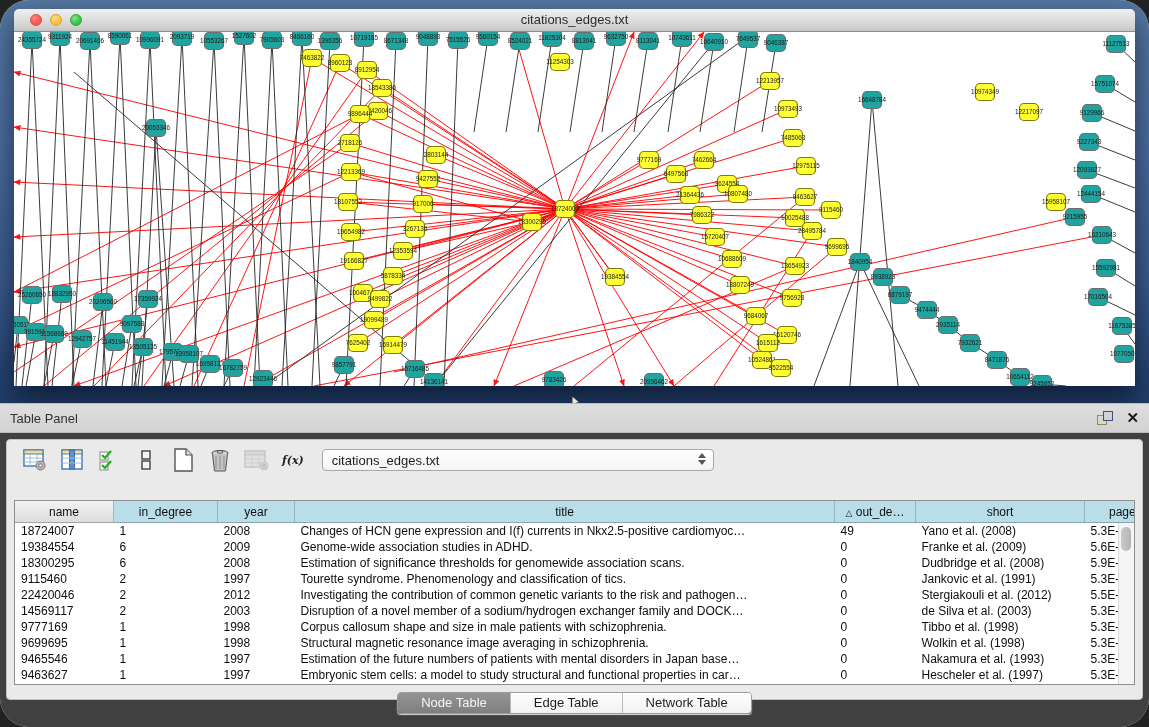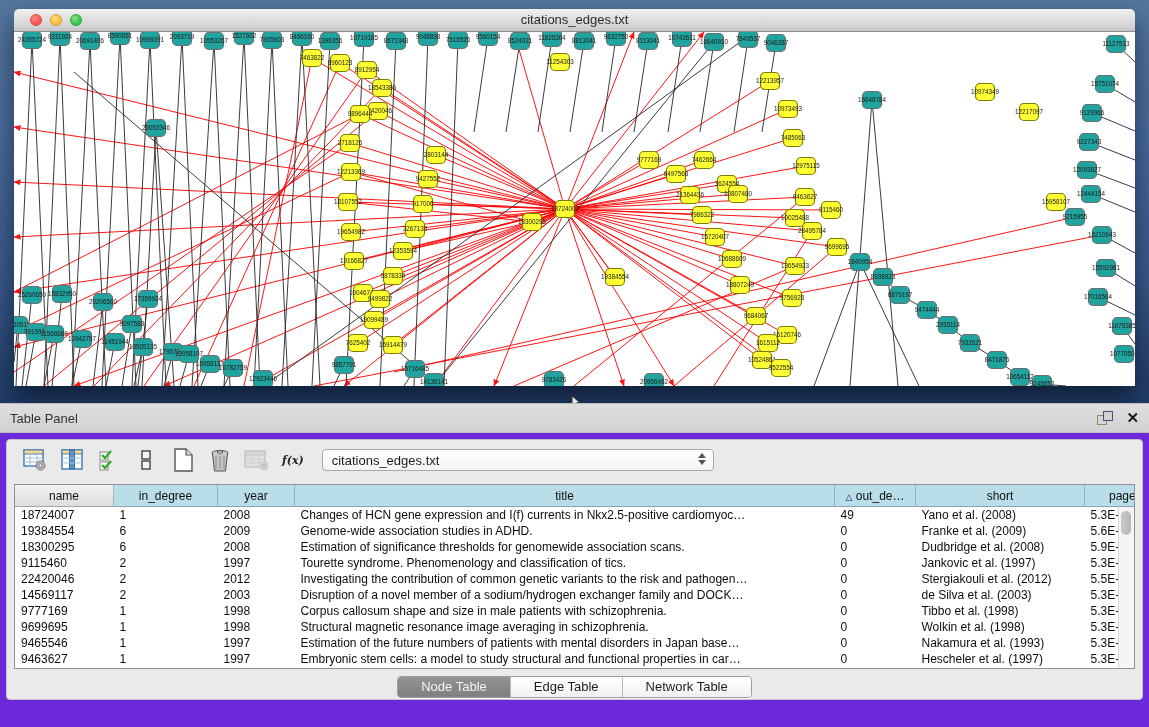--- a/index.html
+++ b/index.html
@@ -1,34 +1,34 @@
 <!DOCTYPE html>
 <html><head>
 <meta charset="utf-8">
 <style>
   html,body{margin:0;padding:0;background:#222;}
   .root{position:relative;width:1149px;height:727px;overflow:hidden;
-        font-family:"Liberation Sans",sans-serif;background:#e9e9e9;}
+        font-family:"Liberation Sans",sans-serif;background:#e9e9e9;border-radius:29px;}
   
   .desktop{position:absolute;left:0;top:0;width:1149px;height:403px;
            background:linear-gradient(180deg,#54779f 0%,#4a6da0 35%,#3a5a8d 70%,#1f3c68 100%);}
   .net-window{position:absolute;left:14px;top:9px;width:1121px;
               box-shadow:0 12px 28px rgba(0,0,10,.55);border-radius:5px 5px 0 0;}
   .titlebar{height:22px;background:linear-gradient(180deg,#f0f0f0,#d2d2d2 80%,#c4c4c4);
             border-radius:5px 5px 0 0;border-bottom:1px solid #8f8f8f;position:relative;}
   .tl{position:absolute;top:5px;width:12px;height:12px;border-radius:50%;box-sizing:border-box;}
   .tl.red{left:16px;background:radial-gradient(circle at 35% 30%,#ff8a80,#fc5753 60%);border:1px solid #d94c44;}
   .tl.yellow{left:36px;background:radial-gradient(circle at 35% 30%,#ffe082,#fdbc40 60%);border:1px solid #d8a037;}
   .tl.green{left:56px;background:radial-gradient(circle at 35% 30%,#8ee08a,#33c748 60%);border:1px solid #2aa835;}
   .titlebar .title{position:absolute;left:0;right:0;top:3px;text-align:center;
                    font-size:13px;color:#2c2c2c;}
   #net-canvas{display:block;background:#fff;}
   .cursor{position:absolute;left:570px;top:395px;}
   
-  .table-panel{position:absolute;left:0;top:403px;width:1149px;height:324px;background:#6d28d9;}
+  .table-panel{position:absolute;left:0;top:403px;width:1149px;height:324px;background:#404040;}
   .panel-header{height:30px;background:linear-gradient(180deg,#dedede,#d2d2d2);
                 border-top:1px solid #bcbcbc;border-bottom:1px solid #bdbdbd;
                 display:flex;align-items:center;padding:0 10px;box-sizing:border-box;}
   .panel-header .ptitle{font-size:13px;color:#333;flex:1;}
   .float-icon{position:relative;width:15px;height:14px;margin-right:14px;}
   .float-icon .sq1{position:absolute;left:0;top:4px;width:8px;height:8px;border:1.5px solid #9a8a5a;}
   .float-icon .sq2{position:absolute;left:6px;top:0;width:8px;height:8px;border:1.5px solid #44507a;background:#d2d2d2;}
   .close-x{font-size:15px;font-weight:bold;color:#1a1a1a;line-height:14px;}
   .panel-body{position:absolute;left:6px;right:6px;top:36px;bottom:27px;
               background:#eaeaea;border:1px solid #c3c3c3;border-radius:4px;}
@@ -41,21 +41,21 @@
       margin:0 10px 0 2px;}
   .dropdown{width:392px;height:22px;background:linear-gradient(180deg,#ffffff,#f4f4f4);
             border:1px solid #a9a9a9;border-radius:4px;margin-left:8px;position:relative;
             display:flex;align-items:center;padding-left:9px;box-sizing:border-box;
             font-size:13px;color:#1c1c1c;}
   .spinner{position:absolute;right:7px;top:3px;display:flex;flex-direction:column;gap:2px;}
   .spinner i{width:0;height:0;border-left:4px solid transparent;border-right:4px solid transparent;}
   .spinner .up{border-bottom:5px solid #555;}
   .spinner .dn{border-top:5px solid #555;}
   
-  .tablewrap{position:relative;margin:4px 7px 0 7px;border:1px solid #909090;background:#fff;height:183px;overflow:hidden;}
+  .tablewrap{position:relative;margin:20px 7px 0 7px;border:1px solid #909090;background:#fff;height:183px;overflow:hidden;}
   table{border-collapse:collapse;table-layout:fixed;width:1106px;}
   th{height:21px;font-size:12px;font-weight:normal;color:#111;text-align:center;
      border-right:1px solid #93b4c2;border-bottom:1px solid #8aa5b0;padding:0 4px;overflow:hidden;white-space:nowrap;}
   th.blue{background:#b9dde9;}
   th.gray{background:linear-gradient(180deg,#f2f2f2,#dddddd);border-right:1px solid #b3b3b3;border-bottom:1px solid #a5a5a5;}
   .sortmark{font-size:9px;color:#15154a;}
   td{height:16px;font-size:12px;color:#0d0d0d;padding:0 6px;white-space:nowrap;overflow:hidden;line-height:16px;}
   .vscroll{position:absolute;right:0;top:22px;bottom:0;width:15px;background:#f5f5f5;border-left:1px solid #d8d8d8;}
   .vthumb{position:absolute;left:2px;top:4px;width:10px;height:24px;border-radius:6px;
           background:linear-gradient(90deg,#c9c9c9,#b5b5b5);}
@@ -878,21 +878,21 @@
                 <td>0</td>
                 <td>Dudbridge et al. (2008)</td>
                 <td>5.9E-5</td>
               </tr>
               <tr>
                 <td>9115460</td>
                 <td>2</td>
                 <td>1997</td>
                 <td>Tourette syndrome. Phenomenology and classification of tics.</td>
                 <td>0</td>
-                <td>Jankovic et al. (1997)</td>
+                <td>Jankovic et al. (1991)</td>
                 <td>5.3E-5</td>
               </tr>
               <tr>
                 <td>22420046</td>
                 <td>2</td>
                 <td>2012</td>
                 <td>Investigating the contribution of common genetic variants to the risk and pathogen…</td>
                 <td>0</td>
                 <td>Stergiakouli et al. (2012)</td>
                 <td>5.5E-5</td>

